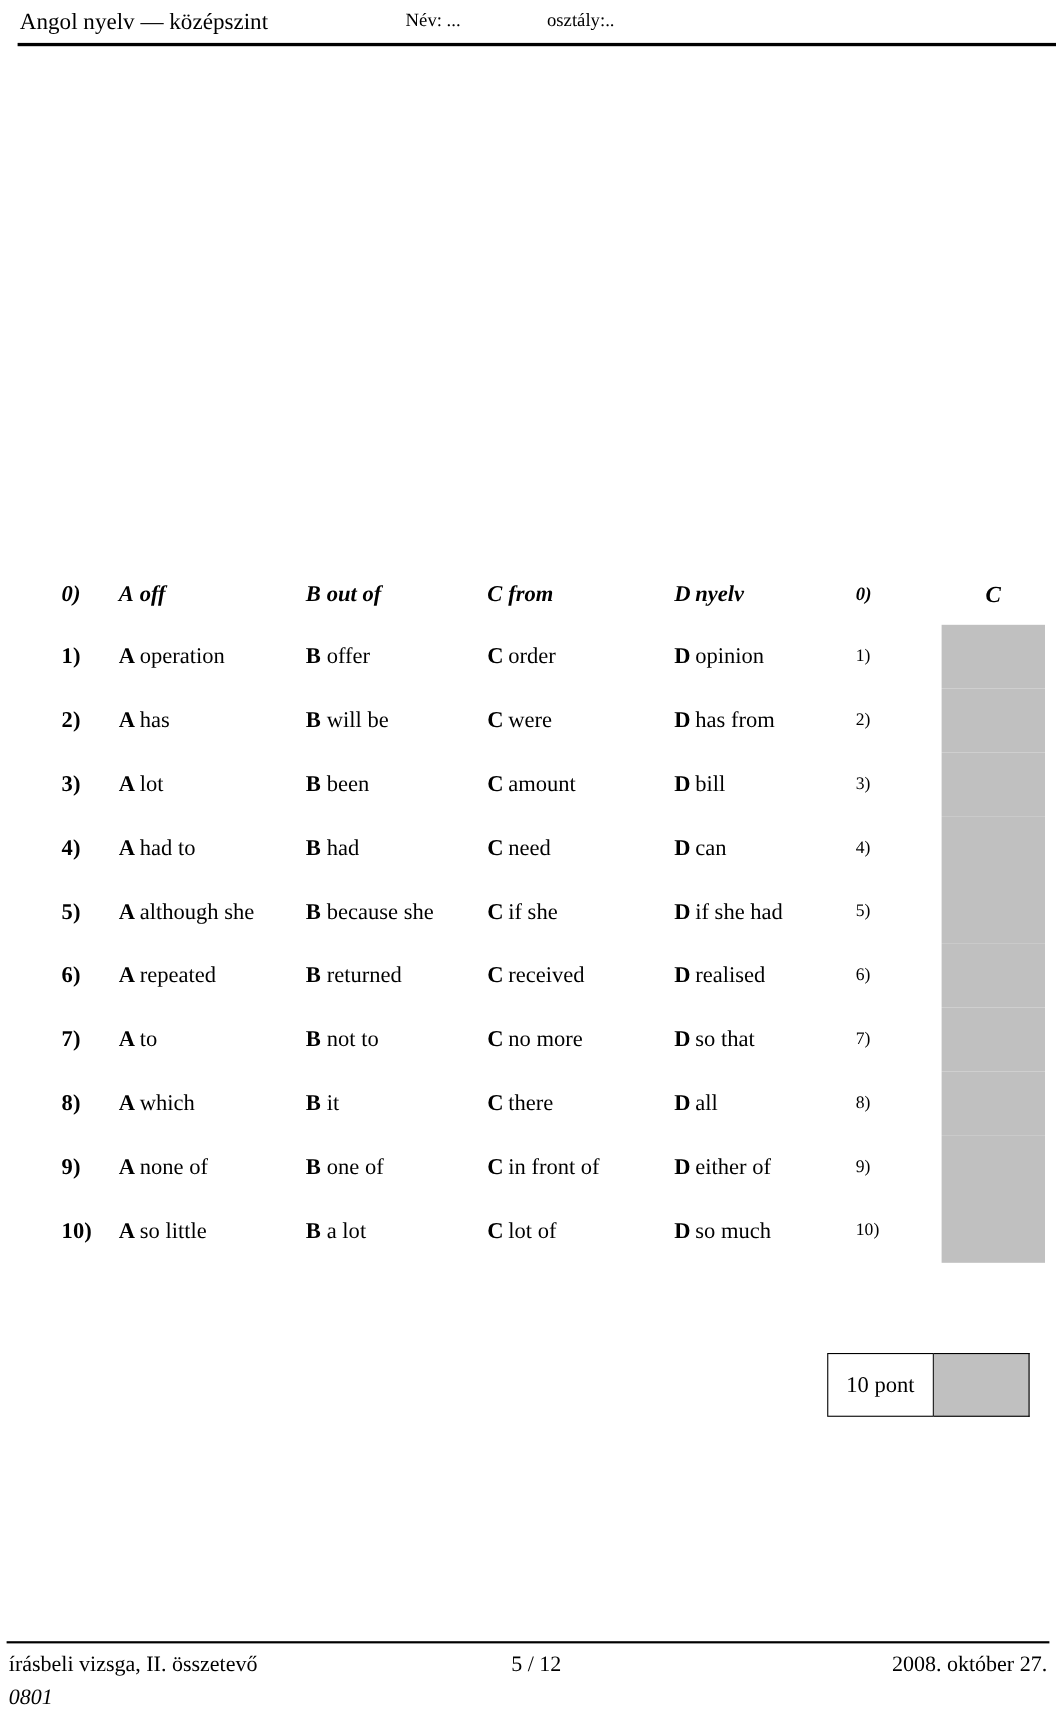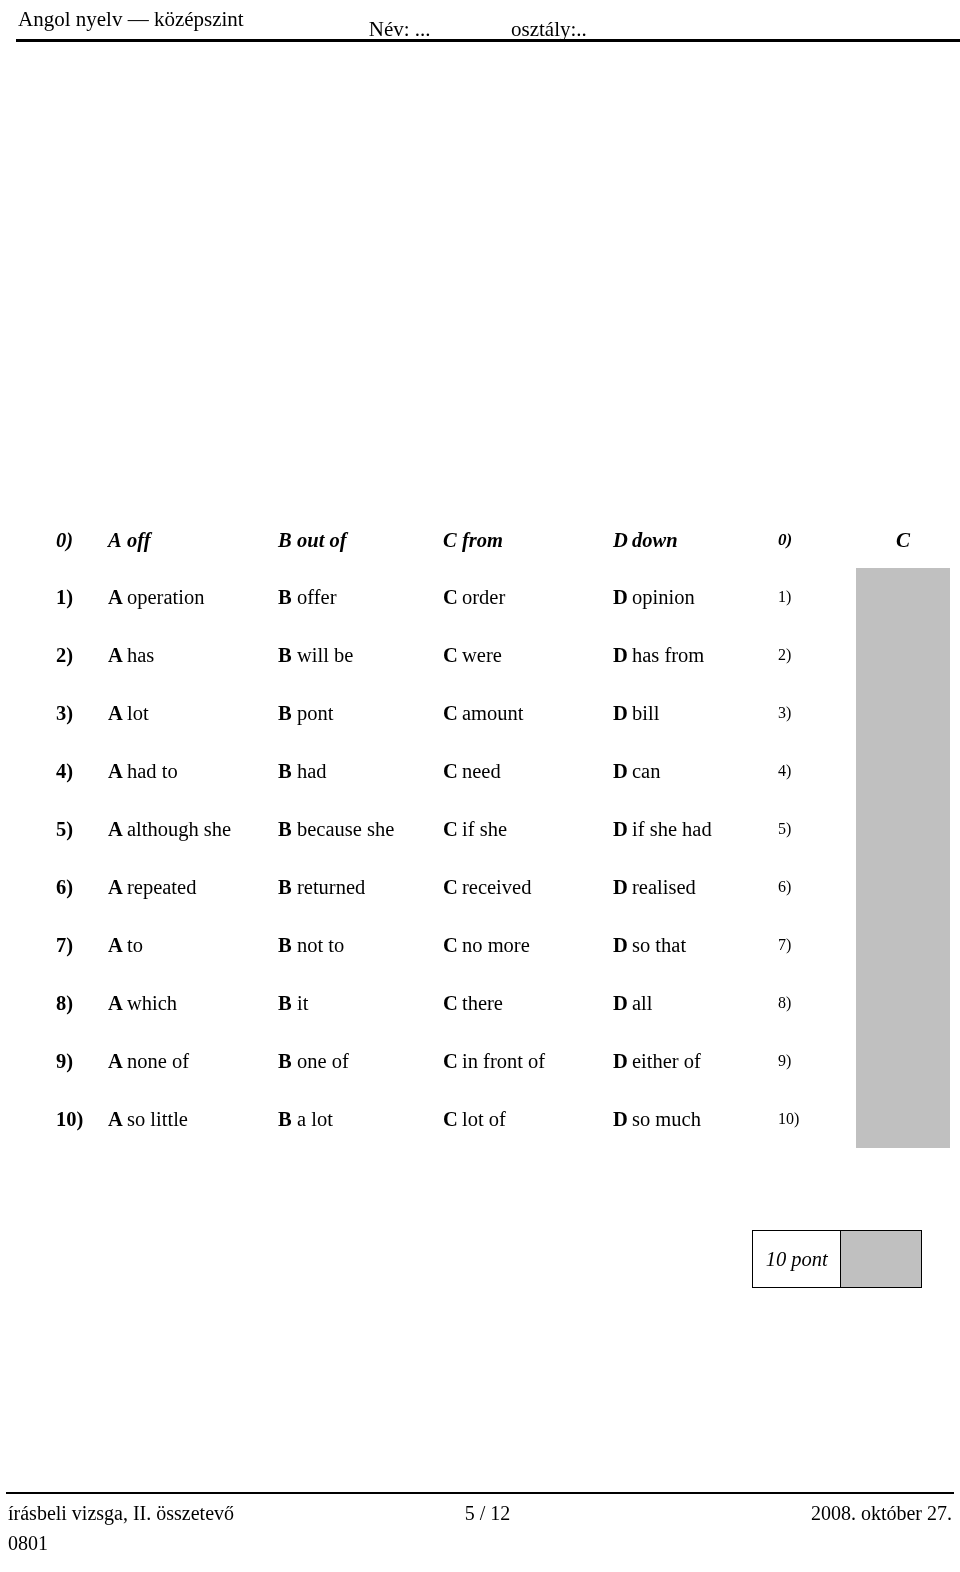--- a/index.html
+++ b/index.html
@@ -33,25 +33,24 @@
     height: 30px;
     display: flex;
     align-items: flex-start;
   }
   .header-left {
     font-size: 21px;
     line-height: 26px;
     white-space: nowrap;
   }
   .header-right {
-    font-size: 21px;
+    font-size: 17px;
     line-height: 26px;
     white-space: nowrap;
     margin-left: 125px;
-    margin-top: 10px;
   }
   .header-right .gap {
     display: inline-block;
     width: 70px;
   }
   .header-rule {
     position: absolute;
     top: 39px;
     left: 6px;
     width: 948px;
@@ -136,24 +135,23 @@
 
   .two-line {
     line-height: 26px;
   }
 
   
   .points-box {
     position: absolute;
     top: 1230px;
     left: 752px;
-    width: 170px;
+    width: 184px;
     height: 58px;
     display: flex;
-    font-style: italic;
   }
   .points-label {
     width: 104px;
     height: 58px;
     box-sizing: border-box;
     border: 1.5px solid #000;
     background: #ffffff;
     display: flex;
     align-items: center;
     justify-content: center;
@@ -194,20 +192,21 @@
     font-size: 20px;
   }
   .footer-left  { white-space: nowrap; }
   .footer-center{ white-space: nowrap; margin-left: -70px; }
   .footer-right { white-space: nowrap; }
   .footer-code {
     position: absolute;
     top: 40px;
     left: 8px;
     font-size: 20px;
+    font-style: italic;
   }
 </style>
 </head>
 <body>
 
 <div class="page-header">
   <div class="header-row">
     <div class="header-left">Angol nyelv — középszint</div>
     <div class="header-right">
       <span>Név: ...</span>
@@ -226,21 +225,21 @@
       <td class="col-a">
         <span class="opt"><span class="letter">A</span><span class="word">off</span></span>
       </td>
       <td class="col-b">
         <span class="opt"><span class="letter">B</span><span class="word">out of</span></span>
       </td>
       <td class="col-c">
         <span class="opt"><span class="letter">C</span><span class="word">from</span></span>
       </td>
       <td class="col-d">
-        <span class="opt"><span class="letter">D</span><span class="word">down</span></span>
+        <span class="opt"><span class="letter">D</span><span class="word">nyelv</span></span>
       </td>
       <td class="col-idx ans-white">0)</td>
       <td class="col-ans ans-white">C</td>
     </tr>
 
     <tr class="row">
       <td class="col-num">1)</td>
       <td class="col-a">
         <span class="opt"><span class="letter">A</span><span class="word">operation</span></span>
       </td>
@@ -274,21 +273,21 @@
       <td class="col-idx ans-white">2)</td>
       <td class="col-ans ans-grey"></td>
     </tr>
 
     <tr class="row">
       <td class="col-num">3)</td>
       <td class="col-a">
         <span class="opt"><span class="letter">A</span><span class="word">lot</span></span>
       </td>
       <td class="col-b">
-        <span class="opt"><span class="letter">B</span><span class="word">pont</span></span>
+        <span class="opt"><span class="letter">B</span><span class="word">been</span></span>
       </td>
       <td class="col-c">
         <span class="opt"><span class="letter">C</span><span class="word">amount</span></span>
       </td>
       <td class="col-d">
         <span class="opt"><span class="letter">D</span><span class="word">bill</span></span>
       </td>
       <td class="col-idx ans-white">3)</td>
       <td class="col-ans ans-grey"></td>
     </tr>

